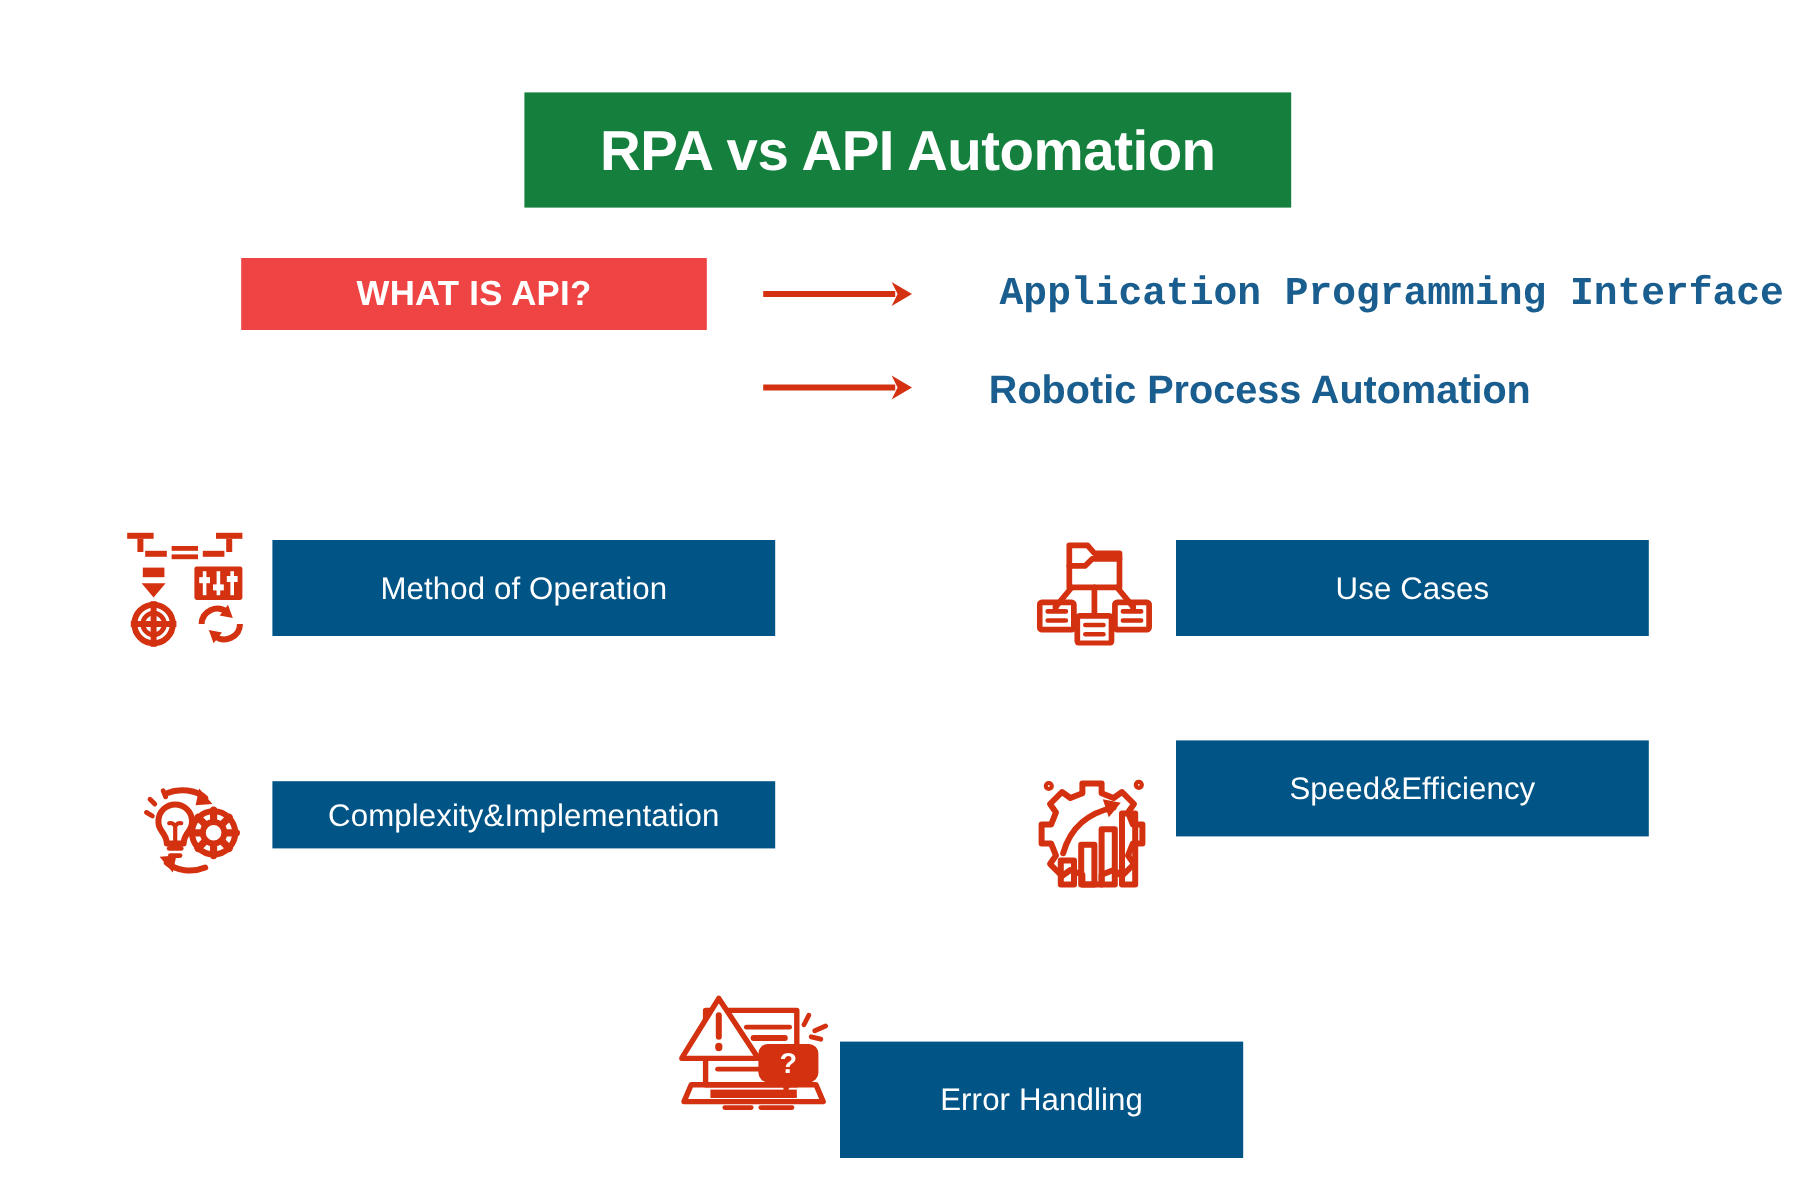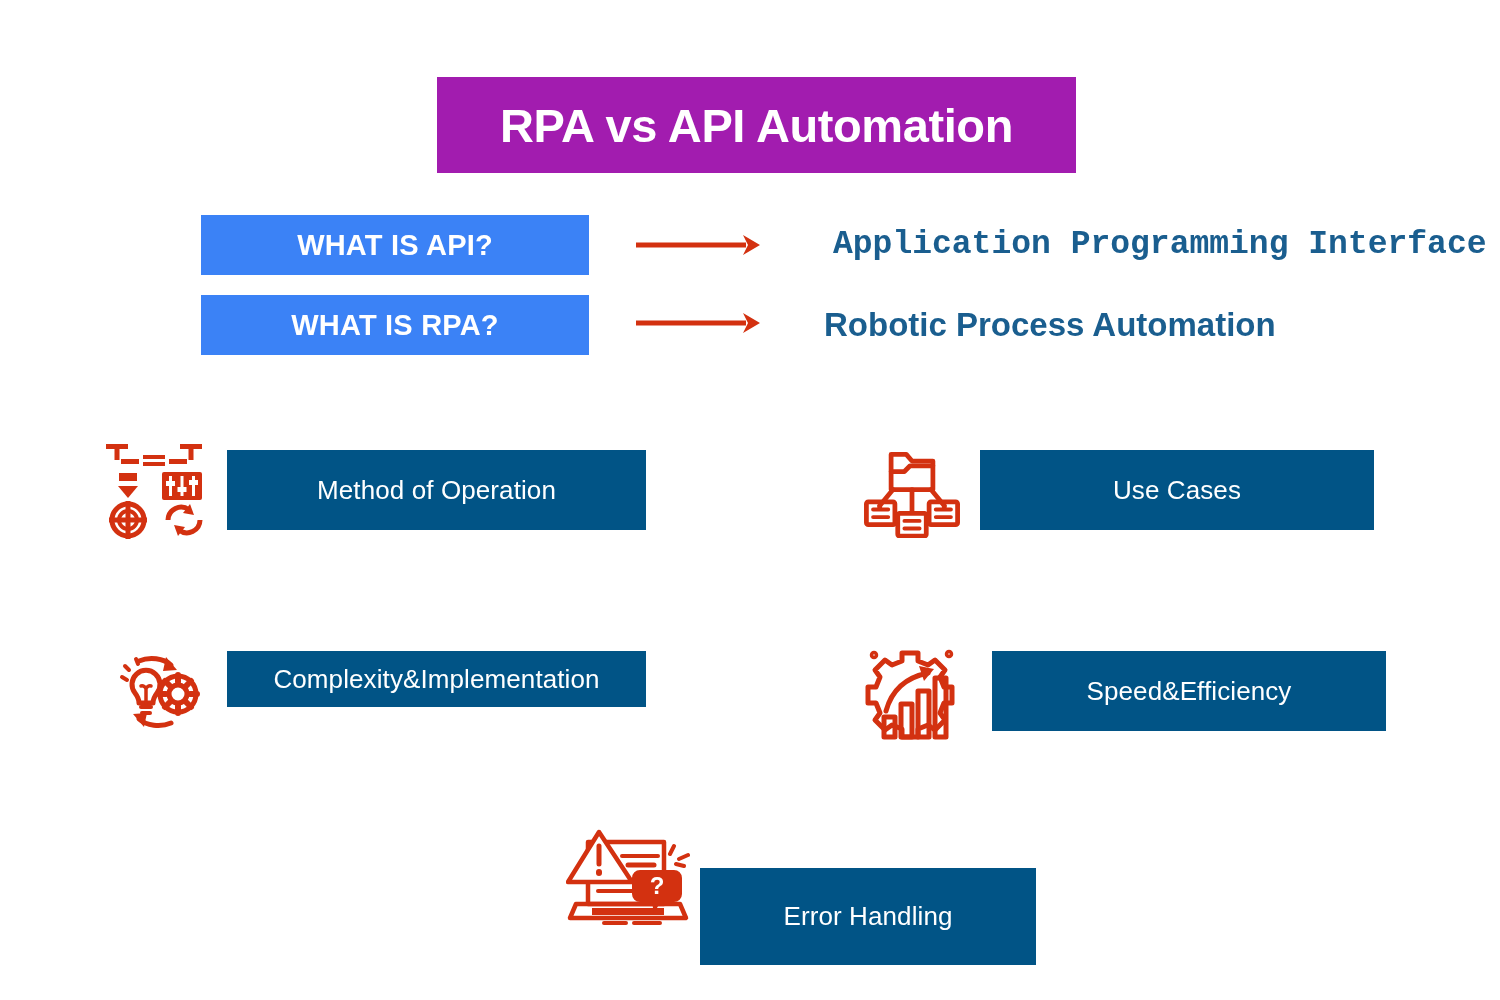--- a/index.html
+++ b/index.html
@@ -20,40 +20,40 @@
     height: 1000px;
   }
 
   
   .title-box {
     position: absolute;
     left: 437px;
     top: 77px;
     width: 639px;
     height: 96px;
-    background: #a21caf;
+    background: #15803d;
     display: flex;
     align-items: center;
     justify-content: center;
   }
   .title-text {
     color: #ffffff;
     font-size: 47px;
     font-weight: bold;
     letter-spacing: -0.4px;
     white-space: nowrap;
   }
 
   
   .def-chip {
     position: absolute;
     left: 201px;
     width: 388px;
     height: 60px;
-    background: #3b82f6;
+    background: #ef4444;
     display: flex;
     align-items: center;
     justify-content: center;
   }
   .def-chip.row1 { top: 215px; }
   .def-chip.row2 { top: 295px; }
   .def-chip-text {
     color: #ffffff;
     font-size: 29px;
     font-weight: bold;
@@ -103,21 +103,21 @@
   .f-method-box   { left: 227px; top: 450px; width: 419px; height: 80px; }
 
   .f-complex-icon { left: 103px; top: 641px; width: 104px; height: 100px; }
   .f-complex-box  { left: 227px; top: 651px; width: 419px; height: 56px; }
 
   
   .f-usecase-icon { left: 864px; top: 443px; width: 96px; height: 95px; }
   .f-usecase-box  { left: 980px; top: 450px; width: 394px; height: 80px; }
 
   .f-speed-icon   { left: 864px; top: 641px; width: 100px; height: 100px; }
-  .f-speed-box    { left: 980px; top: 651px; width: 394px; height: 80px; margin-left: 12px; }
+  .f-speed-box    { left: 980px; top: 617px; width: 394px; height: 80px; }
 
   
   .f-error-icon   { left: 566px; top: 824px; width: 124px; height: 106px; }
   .f-error-box    { left: 700px; top: 828px; width: 336px; height: 97px; margin-top: 40px; }
 </style>
 </head>
 <body>
 
 <div class="stage">
 
@@ -127,23 +127,20 @@
 
   <div class="def-chip row1">
     <span class="def-chip-text">WHAT IS API?</span>
   </div>
   <svg class="def-arrow row1" viewBox="0 0 135 30">
     <line x1="6" y1="15" x2="116" y2="15" stroke="#d33110" stroke-width="5"></line>
     <path d="M113 5 L130 15 L113 25 L118 15 Z" fill="#d33110"></path>
   </svg>
   <div class="def-answer row1">Application Programming Interface</div>
 
-  <div class="def-chip row2">
-    <span class="def-chip-text">WHAT IS RPA?</span>
-  </div>
   <svg class="def-arrow row2" viewBox="0 0 135 30">
     <line x1="6" y1="15" x2="116" y2="15" stroke="#d33110" stroke-width="5"></line>
     <path d="M113 5 L130 15 L113 25 L118 15 Z" fill="#d33110"></path>
   </svg>
   <div class="def-answer row2">Robotic Process Automation</div>
 
   <svg class="feature-icon f-method-icon" viewBox="0 0 100 100">
     <g fill="#d33110">
 
       <rect x="2" y="4" width="22" height="5"></rect>

